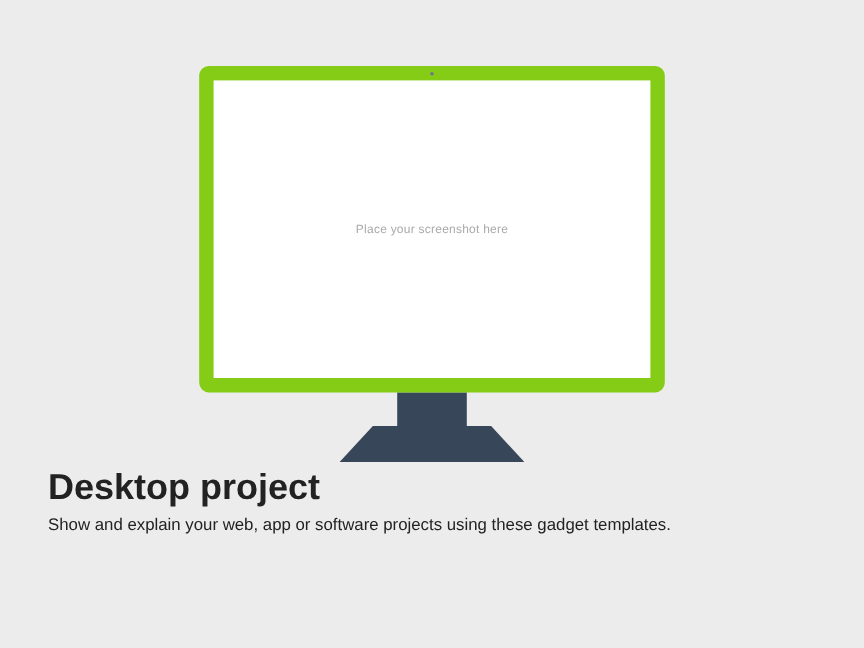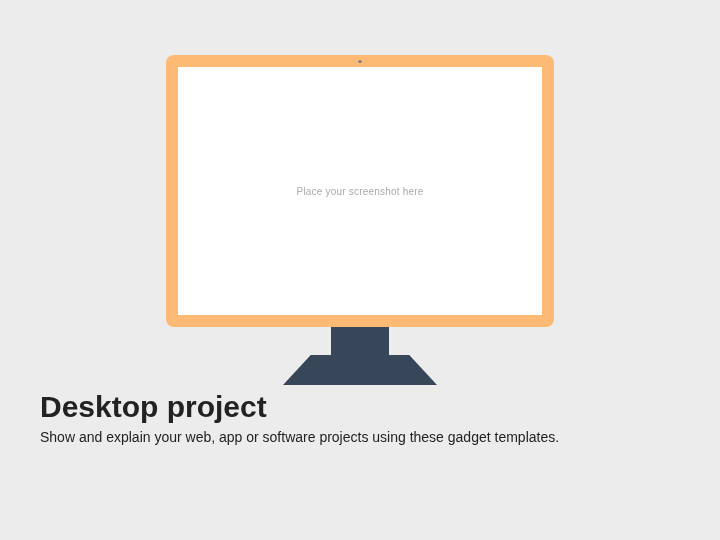--- a/index.html
+++ b/index.html
@@ -17,21 +17,21 @@
     }
     .monitor-container {
       position: absolute;
       left: 166px;
       top: 55px;
       width: 388px;
     }
     .monitor-frame {
       width: 388px;
       height: 272px;
-      background: #fdba74;
+      background: #84cc16;
       border-radius: 8px;
       padding: 12px;
       position: relative;
     }
     .camera-dot {
       position: absolute;
       top: 5px;
       left: 50%;
       transform: translateX(-50%);
       width: 3px;

